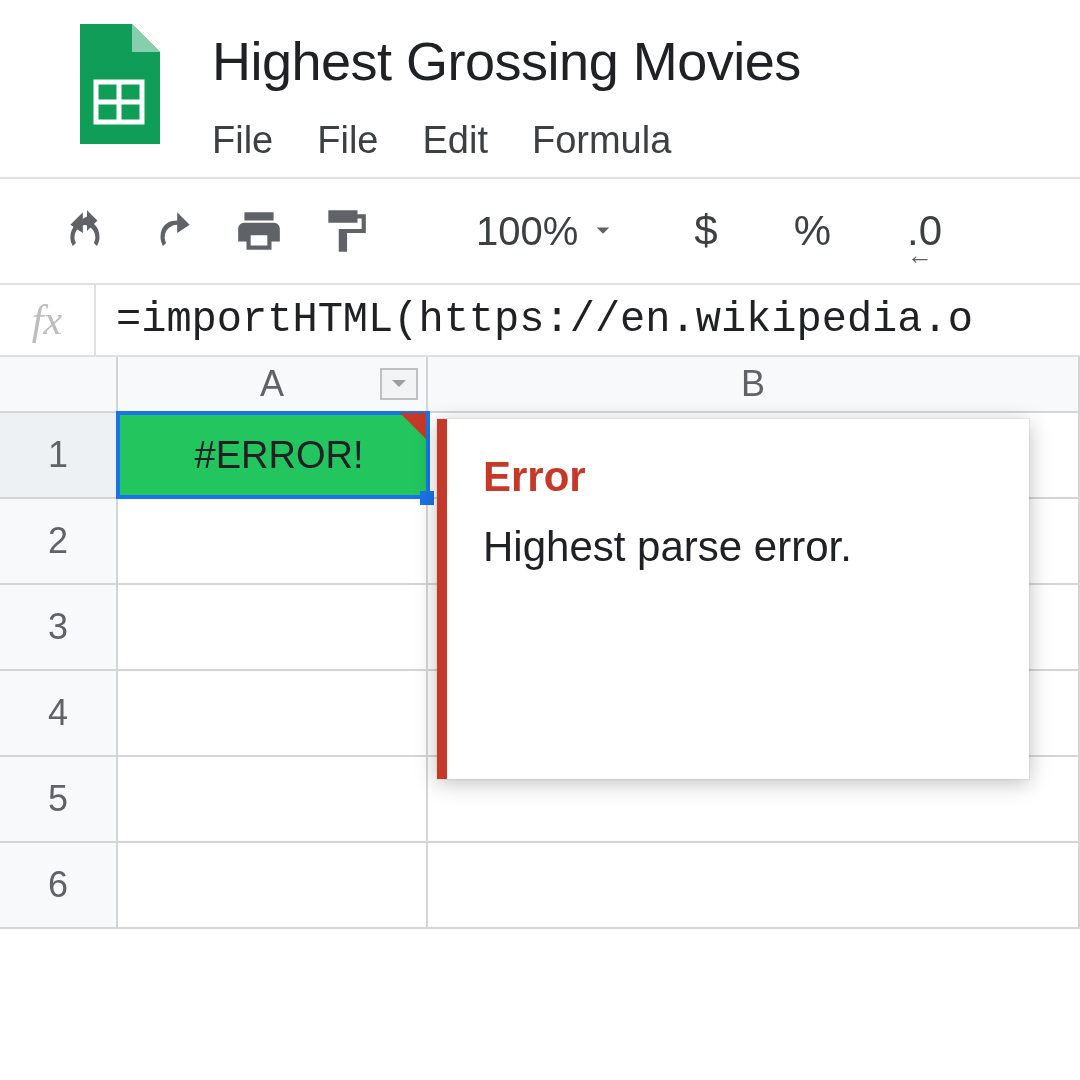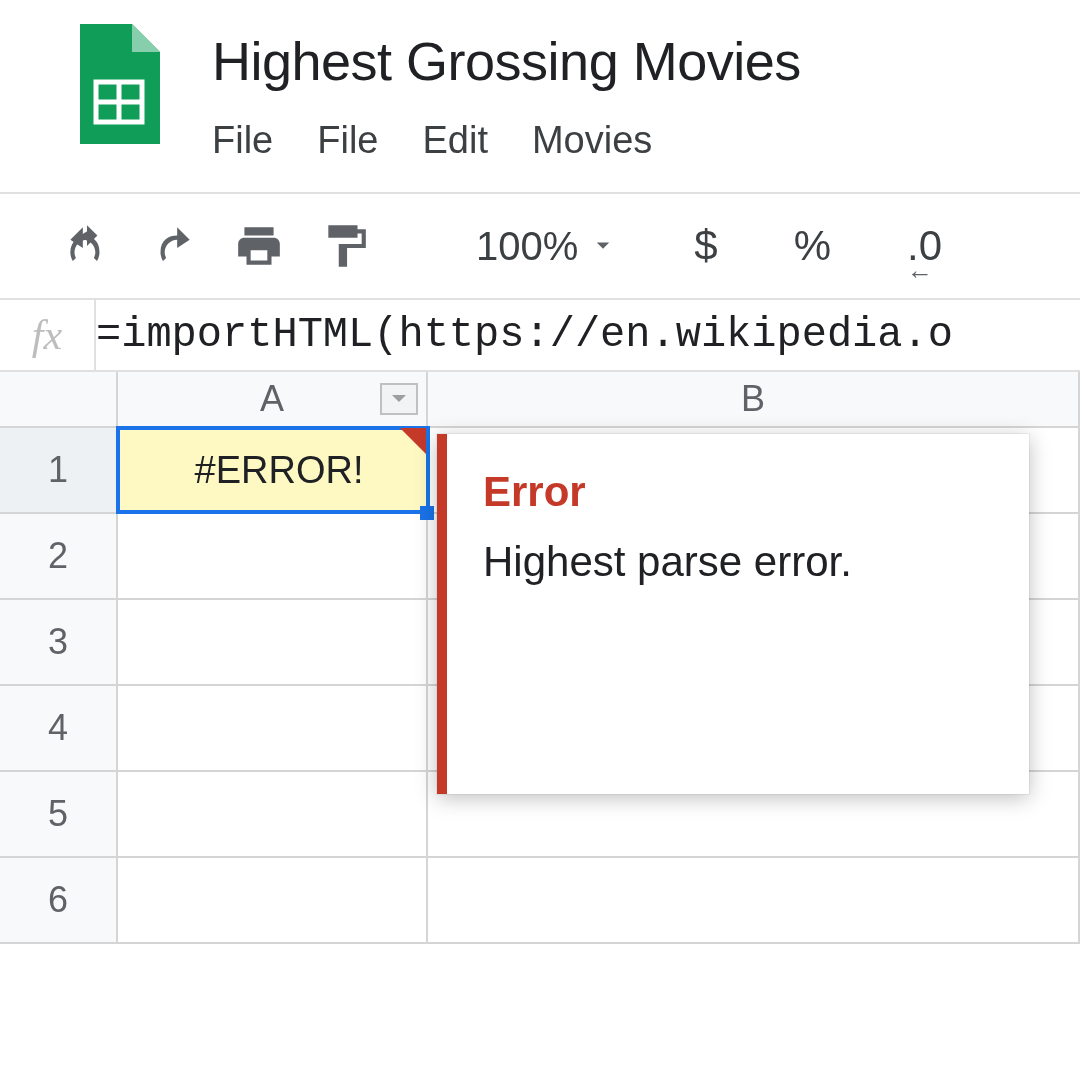--- a/index.html
+++ b/index.html
@@ -39,21 +39,21 @@
     gap: 44px;
     font-size: 38px;
     color: #3c4043;
   }
   .menu-item { cursor: pointer; }
 
   
   .toolbar-wrap {
     border-top: 2px solid #e0e0e0;
     border-bottom: 2px solid #e0e0e0;
-    margin-top: 30px;
+    margin-top: 15px;
     height: 108px;
     display: flex;
     align-items: center;
     padding-left: 62px;
     gap: 36px;
   }
   .tb-icon {
     width: 50px;
     height: 50px;
     color: #5f6368;
@@ -106,20 +106,21 @@
     font-size: 42px;
     color: #bdbdbd;
     border-right: 2px solid #e0e0e0;
     height: 100%;
   }
   .formula-input {
     flex: 1;
     font-family: 'Courier New', Courier, monospace;
     font-size: 42px;
     color: #202124;
+    padding-left: 20px;
     border: none;
     outline: none;
     height: 100%;
     white-space: nowrap;
     overflow: hidden;
   }
 
   
   .grid-area { position: relative; }
   .col-headers {
@@ -184,21 +185,21 @@
     align-items: center;
     padding-left: 14px;
   }
   .cell-b { width: 652px; }
 
   
   .cell-a1 {
     outline: 4px solid #1a73e8;
     outline-offset: -2px;
     z-index: 5;
-    background: #fef9c3;
+    background: #22c55e;
   }
   .cell-a1 .sel-handle {
     position: absolute;
     right: -8px;
     bottom: -8px;
     width: 14px;
     height: 14px;
     background: #1a73e8;
     z-index: 6;
   }
@@ -254,21 +255,21 @@
       <line x1="26" y1="78" x2="72" y2="78" stroke="#fff" stroke-width="5"></line>
       <line x1="49" y1="58" x2="49" y2="98" stroke="#fff" stroke-width="5"></line>
     </svg>
   </div>
   <div class="title-block">
     <div class="doc-title">Highest Grossing Movies</div>
     <div class="menu-bar">
       <span class="menu-item">File</span>
       <span class="menu-item">File</span>
       <span class="menu-item">Edit</span>
-      <span class="menu-item">Movies</span>
+      <span class="menu-item">Formula</span>
     </div>
   </div>
 </div>
 
 <div class="toolbar-wrap">
   <div class="tb-icon">
     <svg viewBox="0 0 24 24" fill="#5f6368">
         <path d="M12 5V2L7 7l5 5V9c3.3 0 6 2.7 6 6 0 1-.2 1.9-.7 2.7l1.5 1.5C19.5 18 20 16.6 20 15c0-5.5-4.5-8-8-10z" transform="scale(-1,1) translate(-24,0)"></path>
         <path d="M4 9l6-6v4c4 0 8 2 8 8 0 1.5-.5 3-1.2 4.2l-1.5-1.5c.4-.8.7-1.7.7-2.7 0-3.3-2.7-6-6-6v4L4 9z" fill="#5f6368"></path>
       </svg>

